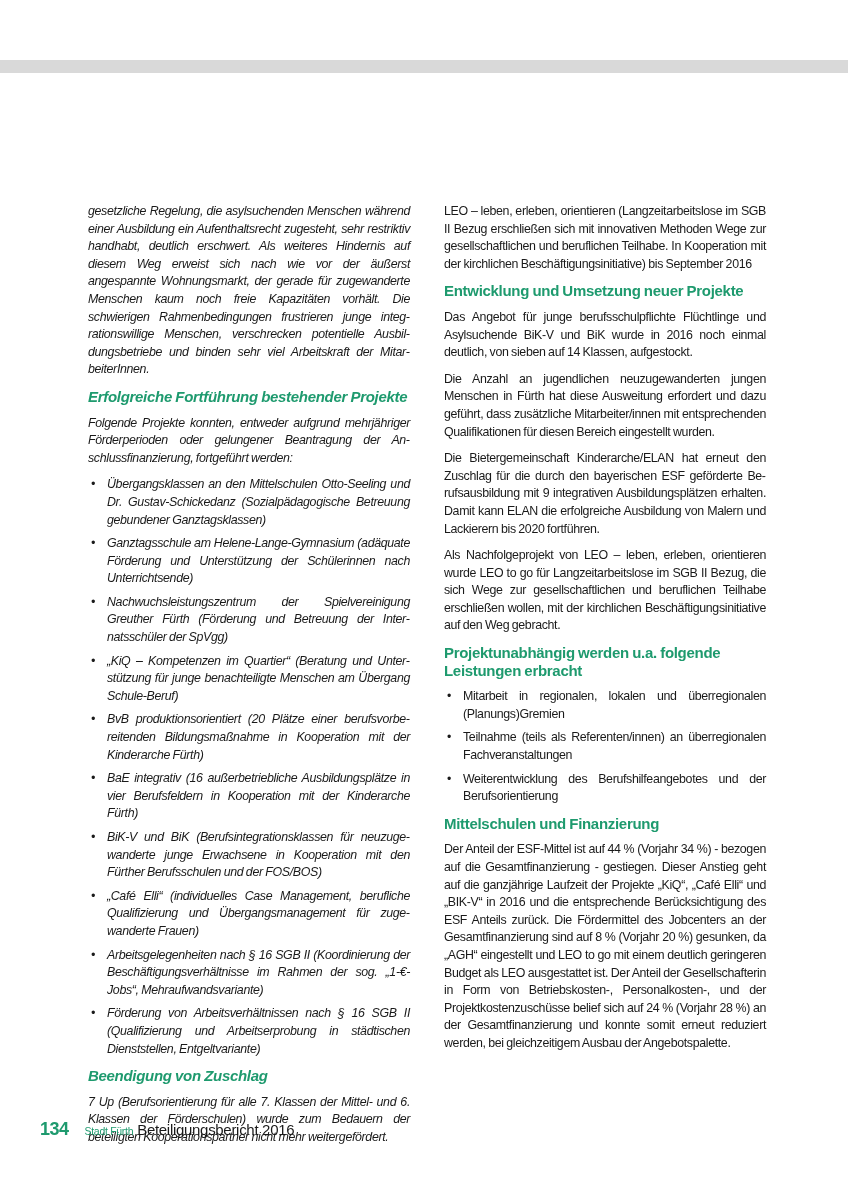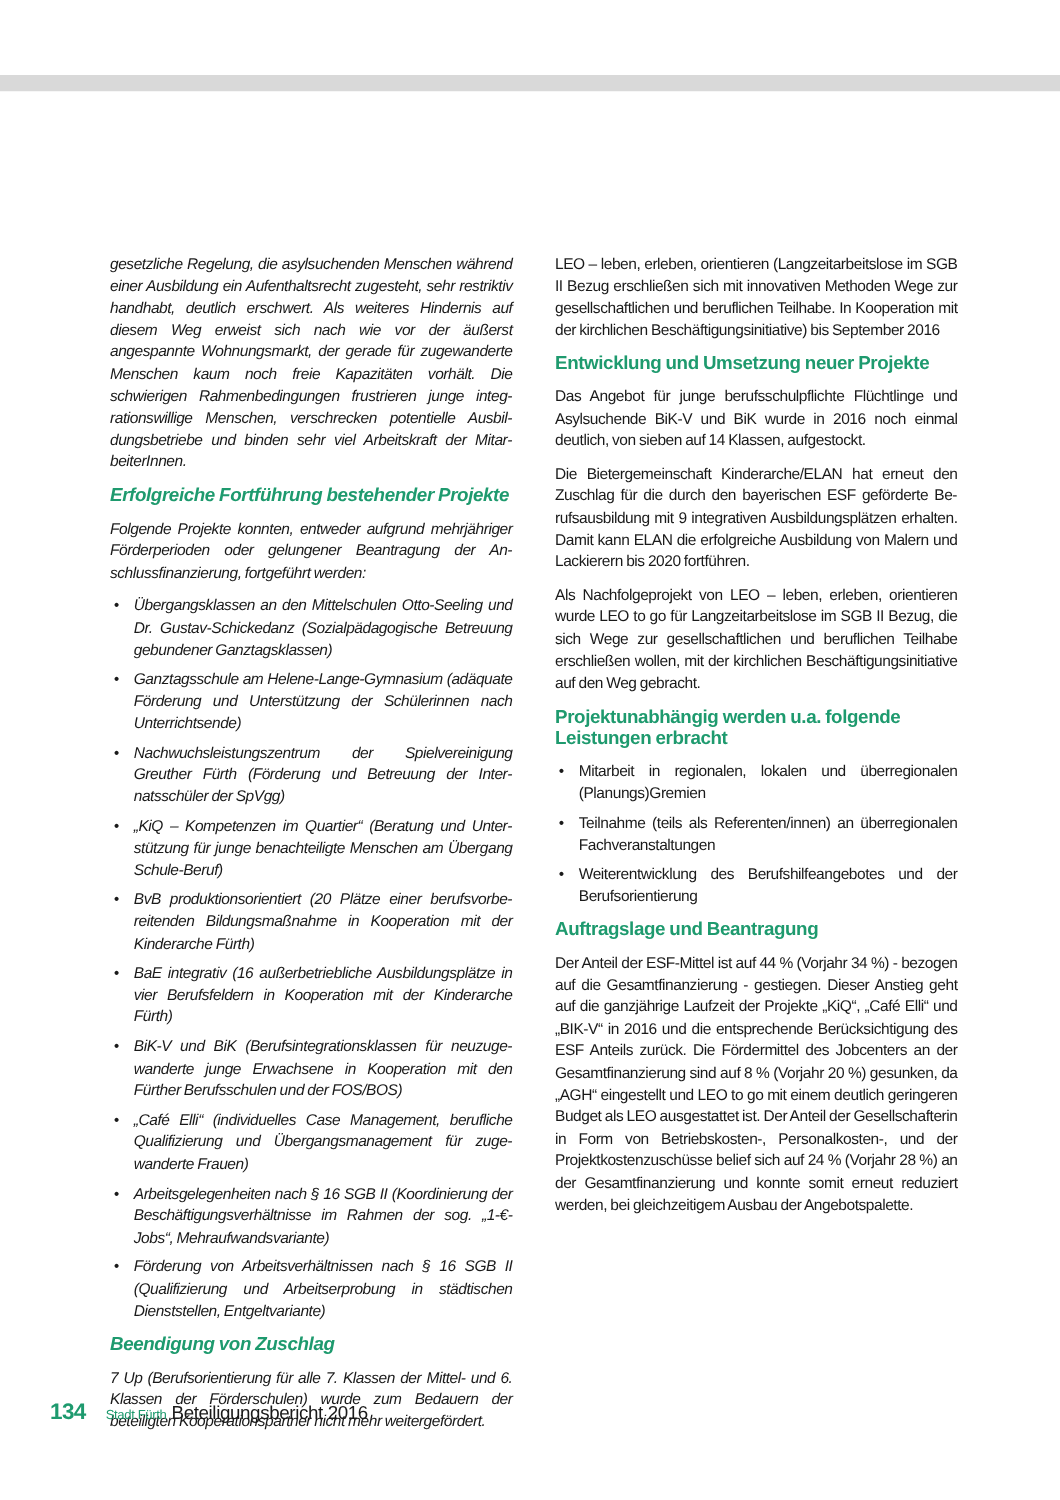--- a/index.html
+++ b/index.html
@@ -42,29 +42,30 @@
     <li><span class="bullet">•</span><span>Förderung von Arbeitsverhältnissen nach § 16 SGB II (Qualifizierung und Arbeitserprobung in städtischen Dienststellen, Entgeltvariante)</span></li>
   </ul>
   <h3>Beendigung von Zuschlag</h3>
   <p>7 Up (Berufsorientierung für alle 7. Klassen der Mittel- und 6. Klassen der Förderschulen) wurde zum Bedauern der beteiligten Kooperationspartner nicht mehr weitergefördert.</p>
 </div>
 
 <div class="col right">
   <p>LEO – leben, erleben, orientieren (Langzeitarbeitslose im SGB II Bezug erschließen sich mit innovativen Methoden Wege zur gesellschaftlichen und beruflichen Teilhabe. In Kooperation mit der kirchlichen Beschäftigungsinitiative) bis September 2016</p>
   <h3>Entwicklung und Umsetzung neuer Projekte</h3>
   <p>Das Angebot für junge berufsschulpflichte Flüchtlinge und Asylsuchende BiK-V und BiK wurde in 2016 noch einmal deutlich, von sieben auf 14 Klassen, aufgestockt.</p>
+  <p>Die Anzahl an jugendlichen neuzugewanderten jungen Menschen in Fürth hat diese Ausweitung erfordert und dazu geführt, dass zusätzliche Mitarbeiter/innen mit ent­sprechenden Qualifikationen für diesen Bereich eingestellt wurden.</p>
   <p>Die Bietergemeinschaft Kinderarche/ELAN hat erneut den Zuschlag für die durch den bayerischen ESF geförderte Be­rufsausbildung mit 9 integrativen Ausbildungsplätzen er­halten. Damit kann ELAN die erfolgreiche Ausbildung von Malern und Lackierern bis 2020 fortführen.</p>
   <p>Als Nachfolgeprojekt von LEO – leben, erleben, orientieren wurde LEO to go für Langzeitarbeitslose im SGB II Bezug, die sich Wege zur gesellschaftlichen und beruflichen Teil­habe erschließen wollen, mit der kirchlichen Beschäfti­gungsinitiative auf den Weg gebracht.</p>
   <h3>Projektunabhängig werden u.a. folgende Leistungen erbracht</h3>
   <ul>
     <li><span class="bullet">•</span><span>Mitarbeit in regionalen, lokalen und überregionalen (Planungs)Gremien</span></li>
     <li><span class="bullet">•</span><span>Teilnahme (teils als Referenten/innen) an überregiona­len Fachveranstaltungen</span></li>
     <li><span class="bullet">•</span><span>Weiterentwicklung des Berufshilfeangebotes und der Berufsorientierung</span></li>
   </ul>
-  <h3>Auftragslage und Beantragung</h3>
+  <h3>Mittelschulen und Finanzierung</h3>
   <p>Der Anteil der ESF-Mittel ist auf 44 % (Vorjahr 34 %) - bezogen auf die Gesamtfinanzierung - gestiegen. Dieser Anstieg geht auf die ganzjährige Laufzeit der Projekte „KiQ“, „Café Elli“ und „BIK-V“ in 2016 und die entspre­chende Berücksichtigung des ESF Anteils zurück. Die För­dermittel des Jobcenters an der Gesamtfinanzierung sind auf 8 % (Vorjahr 20 %) gesunken, da „AGH“ eingestellt und LEO to go mit einem deutlich geringeren Budget als LEO ausgestattet ist. Der Anteil der Gesellschafterin in Form von Betriebskosten-, Personalkosten-, und der Projektkosten­zuschüsse belief sich auf 24 % (Vorjahr 28 %) an der Ge­samtfinanzierung und konnte somit erneut reduziert wer­den, bei gleichzeitigem Ausbau der Angebotspalette.</p>
 </div>
 
 <div class="footer">
   <span class="pageno">134</span>
   <span class="brand">Stadt Fürth</span>
   <span class="doc">Beteiligungsbericht 2016</span>
 </div>
 
 </body></html>

